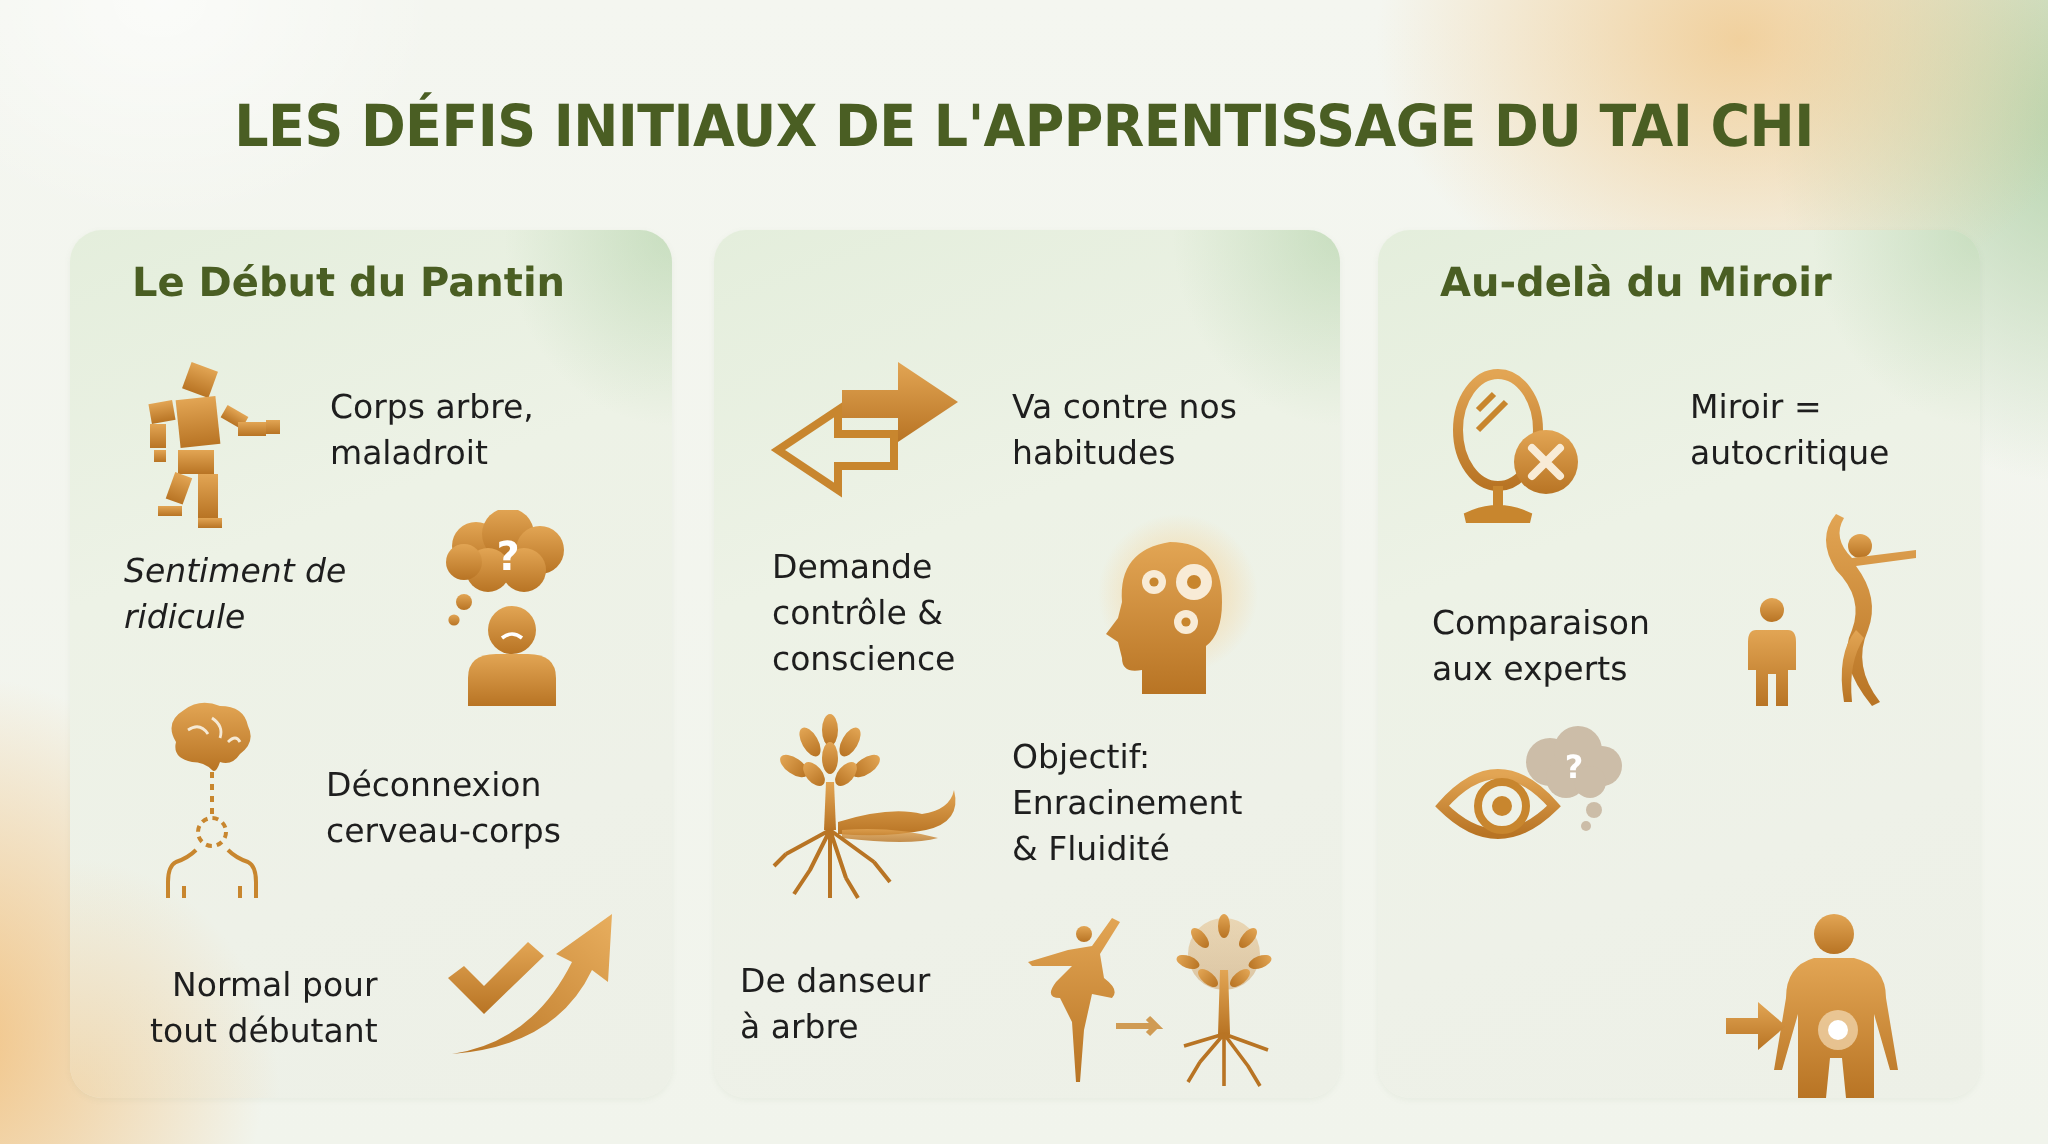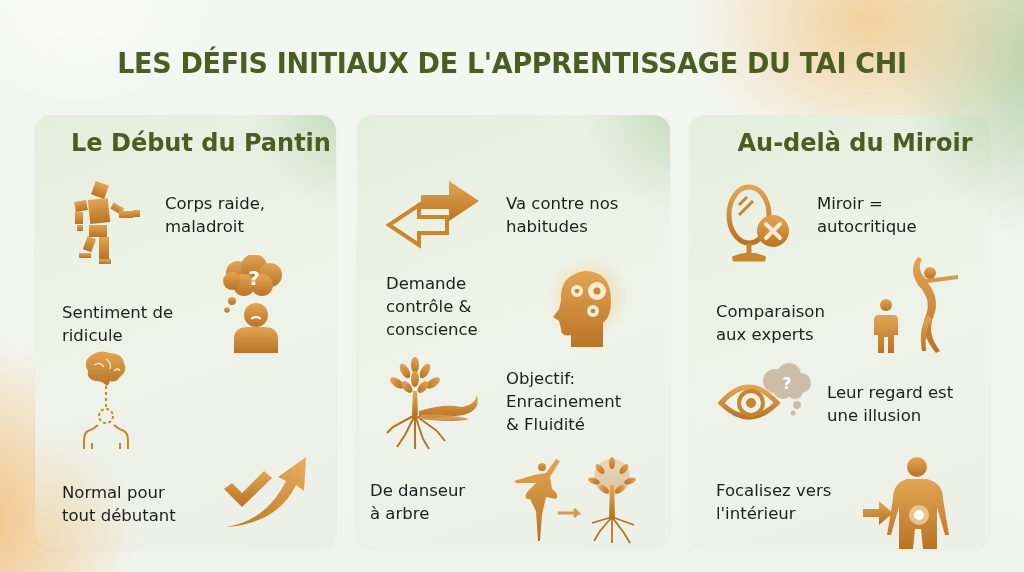--- a/index.html
+++ b/index.html
@@ -41,23 +41,23 @@
   }
   #p1 { left: 35px; width: 301px; }
   #p1::before {
     content: ""; position: absolute; inset: 0; border-radius: 16px;
     background: radial-gradient(ellipse 140px 160px at 0% 100%, rgba(243,196,130,0.55), rgba(243,196,130,0) 75%);
   }
   #p2 { left: 357px; width: 313px; }
   #p3 { left: 689px; width: 301px; }
   .panel-title {
     position: absolute; left: 0; right: 0; top: 14px;
-    text-align: center;
+    text-align: left;
     font-weight: bold;
-    font-size: 24px;
+    font-size: 20px;
     color: #4a5e23;
     z-index: 2;
     margin-left: 31px;
   }
   .item {
     position: absolute; z-index: 2;
     font-size: 16.5px; line-height: 23px;
     color: #1e1e1e;
     white-space: pre-line;
   }
@@ -103,24 +103,24 @@
         <rect x="50" y="30" width="14" height="7"></rect>
         <rect x="64" y="29" width="7" height="7"></rect>
         <rect x="20" y="44" width="18" height="12"></rect>
         <rect x="16" y="56" width="9" height="14" transform="rotate(20 20 63)"></rect>
         <rect x="30" y="56" width="10" height="22"></rect>
         <rect x="10" y="72" width="12" height="5"></rect>
         <rect x="30" y="78" width="12" height="5"></rect>
       </g>
     </svg>
   </div>
-  <div class="item" style="left:130px;top:77px;">Corps raide,
+  <div class="item" style="left:130px;top:77px;">Corps arbre,
 maladroit</div>
 
-  <div class="item" style="left:27px;top:186px;">Sentiment de
+  <div class="item" style="left:27px;top:159px;font-style:italic;">Sentiment de
 ridicule</div>
   <div class="icon" style="left:183px;top:140px;width:70px;height:100px;">
     <svg viewBox="0 0 70 100">
       <g fill="url(#gold)">
         <circle cx="20" cy="18" r="12"></circle>
           <circle cx="36" cy="12" r="13"></circle>
           <circle cx="52" cy="20" r="12"></circle>
         <circle cx="44" cy="30" r="11"></circle>
           <circle cx="26" cy="30" r="11"></circle>
           <circle cx="14" cy="26" r="9"></circle>
@@ -136,22 +136,24 @@
 
   <div class="icon" style="left:45px;top:234px;width:50px;height:100px;">
     <svg viewBox="0 0 50 100">
       <path d="M8 22 Q2 12 12 6 Q20 0 30 4 Q42 4 44 14 Q48 22 40 28 Q36 34 30 32 Q28 38 26 36 Q22 32 16 32 Q6 30 8 22 Z" fill="url(#gold)"></path>
       <path d="M14 16 Q20 12 24 18 M26 10 Q32 14 30 20 M34 22 Q38 18 40 22" stroke="#f5e9d4" stroke-width="1.4" fill="none"></path>
       <line x1="26" y1="37" x2="26" y2="60" stroke="#c8862e" stroke-width="2" stroke-dasharray="3 3"></line>
       <circle cx="26" cy="67" r="7" fill="none" stroke="#c8862e" stroke-width="2" stroke-dasharray="3 2.5"></circle>
       <path d="M18 76 Q14 80 8 82 Q4 84 4 92 L4 100 M34 76 Q38 80 44 82 Q48 84 48 92 L48 100 M12 94 L12 100 M40 94 L40 100" stroke="#c8862e" stroke-width="2" fill="none"></path>
     </svg>
   </div>
-
-  <div class="item" style="left:27px;top:366px;">Normal pour
+  <div class="item" style="left:128px;top:266px;">Déconnexion
+cerveau-corps</div>
+
+  <div class="item" style="left:40px;top:366px;text-align:right;">Normal pour
 tout débutant</div>
   <div class="icon" style="left:185px;top:340px;width:92px;height:74px;">
     <svg viewBox="0 0 92 74">
       <path d="M4 34 L12 28 L22 38 L44 16 L52 23 L22 52 Z" fill="url(#gold)"></path>
       <path d="M6 72 Q46 66 66 26 L58 22 L86 2 L84 36 L76 30 Q58 68 6 72 Z" fill="url(#goldH)"></path>
     </svg>
   </div>
 </section>
 
 <section class="panel" id="p2">
@@ -237,21 +239,21 @@
 
   <div class="icon" style="left:34px;top:66px;width:80px;height:84px;">
     <svg viewBox="0 0 80 84">
       <ellipse cx="26" cy="34" rx="20" ry="28" fill="none" stroke="url(#gold)" stroke-width="5"></ellipse>
       <path d="M16 24 L24 16 M16 34 L30 20" stroke="#c8862e" stroke-width="3"></path>
       <path d="M26 62 L26 74 M10 78 Q26 70 42 78 Z" stroke="#c8862e" stroke-width="5" fill="#c8862e"></path>
       <circle cx="50" cy="50" r="16" fill="url(#gold)"></circle>
       <path d="M43 43 L57 57 M57 43 L43 57" stroke="#f8ebd6" stroke-width="4" stroke-linecap="round"></path>
     </svg>
   </div>
-  <div class="item" style="left:128px;top:77px;">Miroir =
+  <div class="item" style="left:156px;top:77px;">Miroir =
 autocritique</div>
 
   <div class="item" style="left:27px;top:185px;">Comparaison
 aux experts</div>
   <div class="icon" style="left:185px;top:140px;width:90px;height:100px;">
     <svg viewBox="0 0 90 100">
       <g fill="url(#gold)">
         <circle cx="12" cy="50" r="6"></circle>
         <path d="M4 60 L20 60 Q24 60 24 66 L24 80 L20 80 L20 98 L14 98 L14 82 L10 82 L10 98 L4 98 L4 80 L0 80 L0 66 Q0 60 4 60 Z"></path>
         <circle cx="56" cy="18" r="6"></circle>
@@ -271,25 +273,21 @@
           <circle cx="72" cy="14" r="12"></circle>
           <circle cx="84" cy="22" r="10"></circle>
         <circle cx="66" cy="28" r="10"></circle>
           <circle cx="78" cy="30" r="8"></circle>
         <circle cx="80" cy="44" r="4"></circle>
           <circle cx="76" cy="52" r="2.5"></circle>
       </g>
       <text x="70" y="28" text-anchor="middle" font-family="DejaVu Sans, sans-serif" font-weight="bold" font-size="16" fill="#fff">?</text>
     </svg>
   </div>
-  <div class="item" style="left:138px;top:266px;">Leur regard est
-une illusion</div>
-
-  <div class="item" style="left:27px;top:364px;">Focalisez vers
-l'intérieur</div>
+
   <div class="icon" style="left:174px;top:340px;width:100px;height:96px;">
     <svg viewBox="0 0 100 96">
       <g fill="url(#gold)">
         <circle cx="54" cy="12" r="10"></circle>
         <path d="M44 24 L64 24 Q80 28 80 44 L86 80 L82 80 L74 52 L74 94 L60 94 L58 74 L52 74 L50 94 L36 94 L36 52 L28 80 L24 80 L30 44 Q30 28 44 24 Z"></path>
         <path d="M0 54 L16 54 L16 46 L30 58 L16 70 L16 62 L0 62 Z"></path>
       </g>
       <circle cx="56" cy="60" r="10" fill="#f3dcb6" opacity="0.7"></circle>
       <circle cx="56" cy="60" r="5" fill="#ffffff"></circle>
     </svg>

